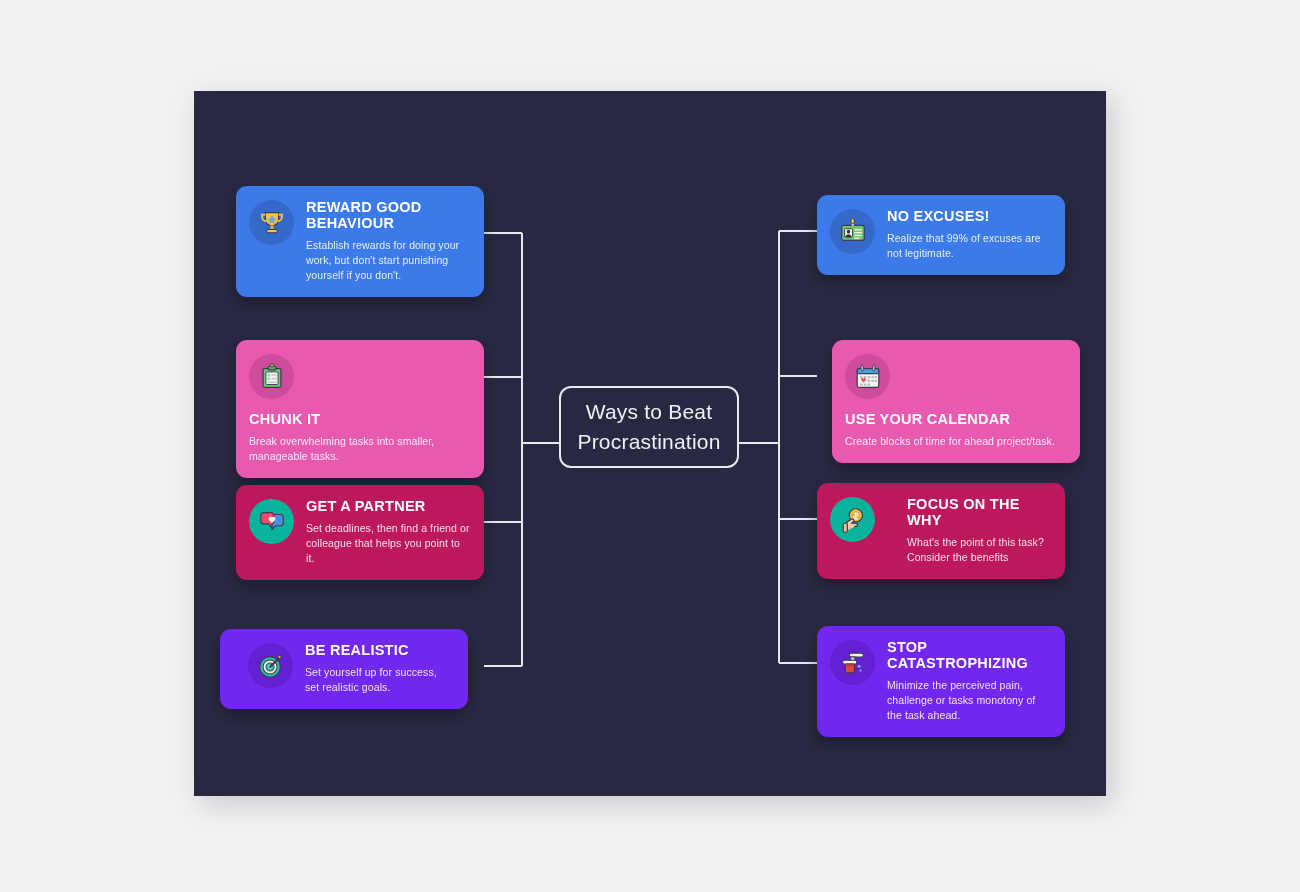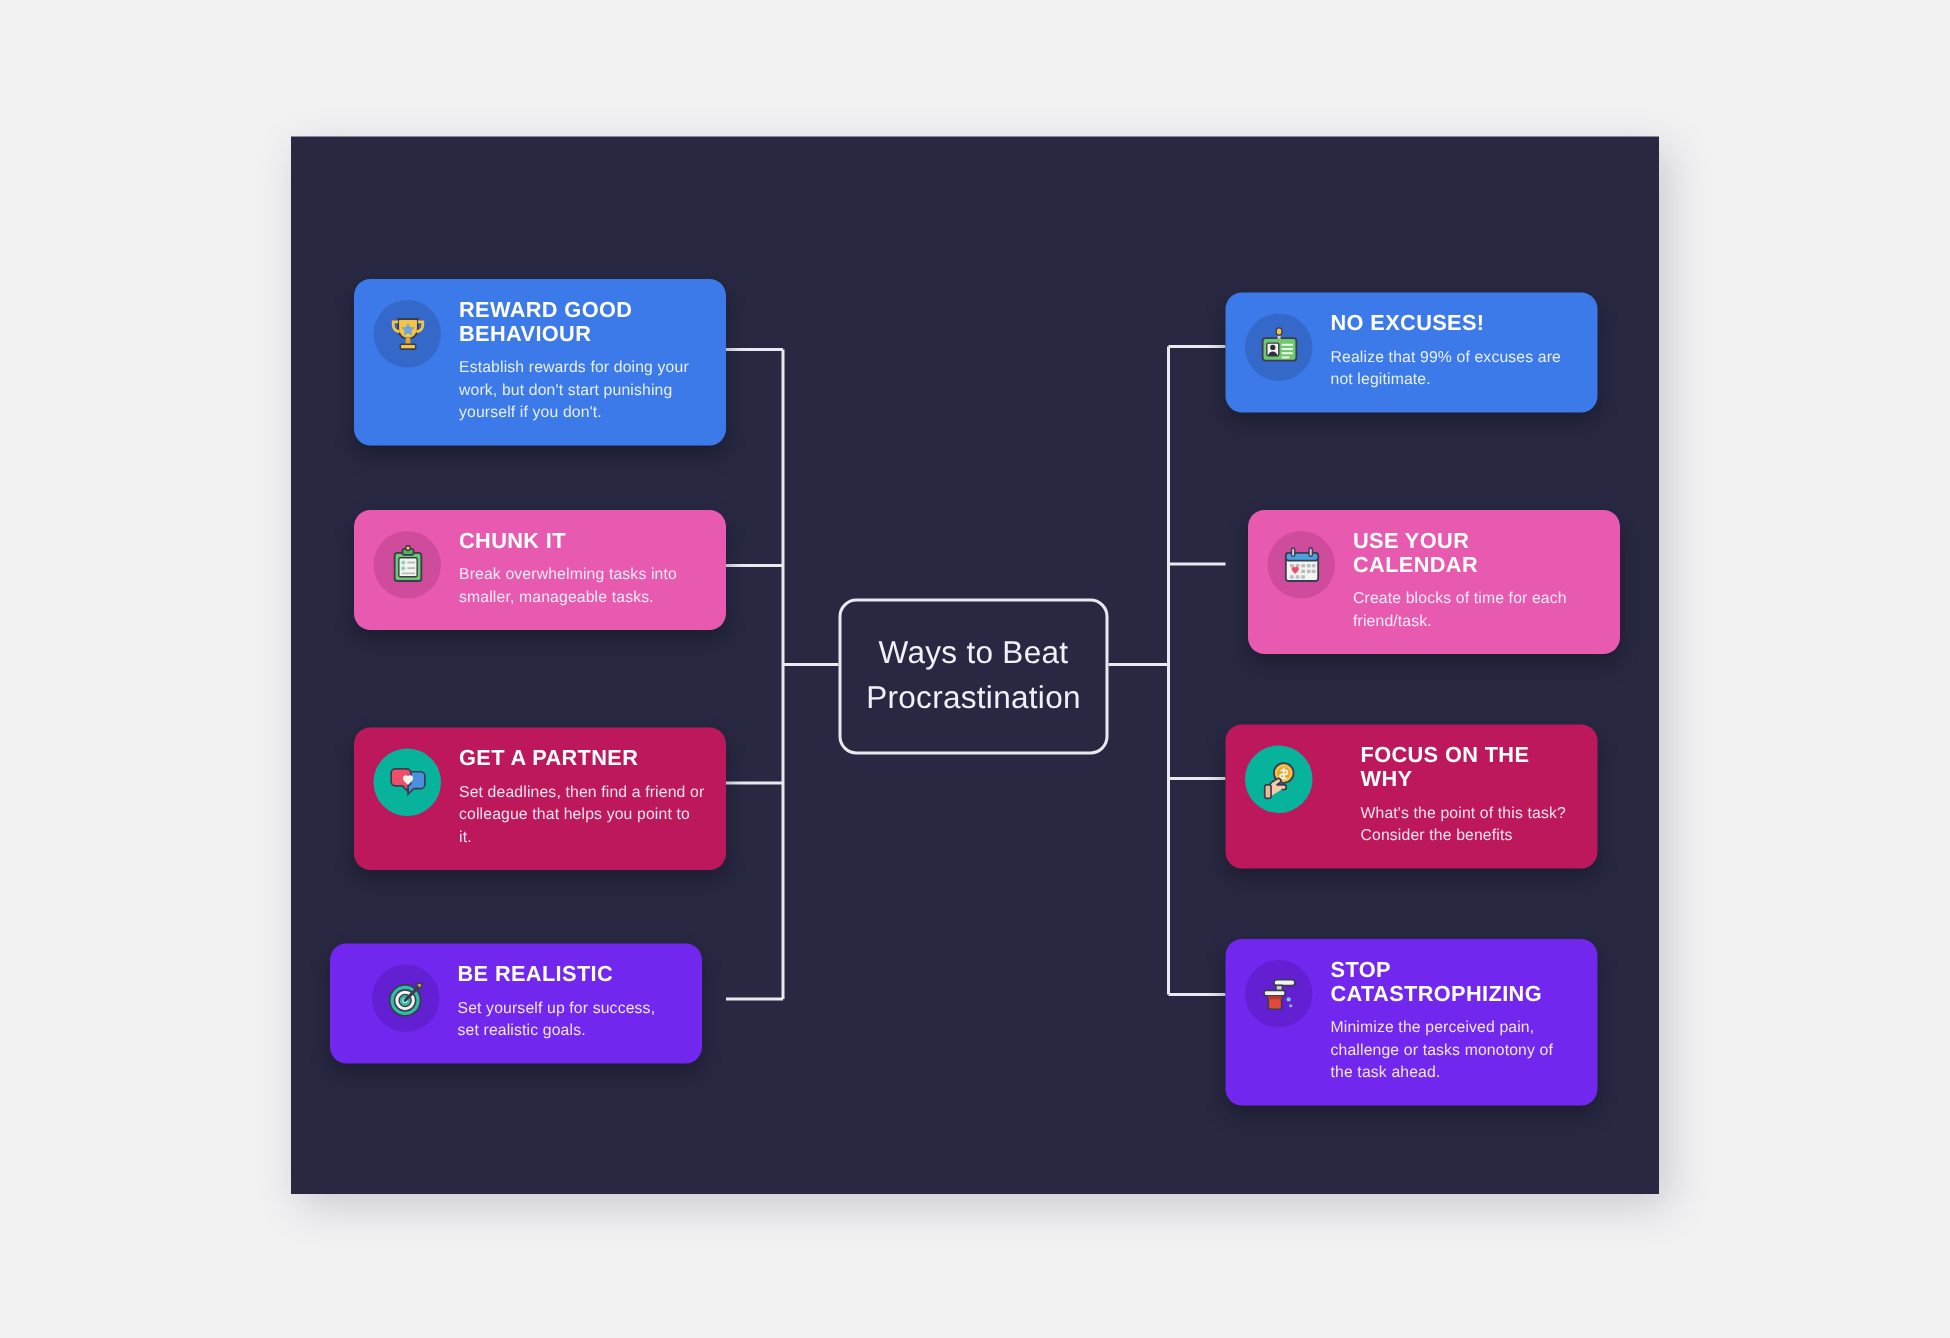--- a/index.html
+++ b/index.html
@@ -32,23 +32,23 @@
     left: 0; top: 0;
     width: 912px;
     height: 705px;
     pointer-events: none;
   }
 
   
   #central-node {
     position: absolute;
     left: 365px;
-    top: 308px;
+    top: 295px;
     width: 180px;
-    height: 104px;
+    height: 82px;
     border: 2px solid #e9e9f0;
     border-radius: 12px;
     box-sizing: border-box;
     display: flex;
     align-items: center;
     justify-content: center;
     background: #282842;
     z-index: 3;
   }
   #central-node .central-text {
@@ -99,21 +99,21 @@
   .card .card-desc {
     font-size: 10.5px;
     line-height: 1.42;
     color: rgba(255,255,255,0.88);
     letter-spacing: 0.1px;
   }
 
   
   .card.blue   { background: #3b7ae8; }
   .card.blue   .icon-badge { background: #3569c9; }
-  .card.pink   { background: #e85ab0; }
+  .card.pink   { background: #e85ab0; flex-direction: column; }
   .card.pink   .icon-badge { background: #cf4b9c; }
   .card.teal   { background: #be185d; }
   .card.teal   .icon-badge { background: #08b39b; }
   .card.purple { background: #7227ee; }
   .card.purple .icon-badge { background: #6320d2; }
 
   .icon-badge svg { display: block; }
 </style>
 </head>
 <body>
@@ -257,21 +257,21 @@
           <rect x="23" y="19" width="2.6" height="2.3"></rect>
           <rect x="7.5" y="23" width="2.6" height="2.3"></rect>
           <rect x="11.5" y="23" width="2.6" height="2.3"></rect>
           <rect x="15.5" y="23" width="2.6" height="2.3"></rect>
         </g>
         <path d="M11.2 17.5c1-1.2 2.6-.3 2.6 1 0 1.3-1.6 2.4-2.6 3.4-1-1-2.6-2.1-2.6-3.4 0-1.3 1.6-2.2 2.6-1z" fill="#ef4e6b"></path>
       </svg>
     </div>
     <div class="card-body">
       <div class="card-title">USE YOUR CALENDAR</div>
-      <div class="card-desc">Create blocks of time for each friend/task.</div>
+      <div class="card-desc">Create blocks of time for ahead project/task.</div>
     </div>
   </div>
 
   <div class="card teal" style="left:623px; top:392px;gap:32px;">
     <div class="icon-badge">
       <svg width="30" height="30" viewBox="0 0 32 32">
         <circle cx="19" cy="11" r="7" fill="#f6c445" stroke="#3b3b52" stroke-width="1.3"></circle>
         <circle cx="19" cy="11" r="4.6" fill="#e2a92f"></circle>
         <path d="M19 7.6v6.8M17.2 9.2h3a1.4 1.4 0 0 1 0 2.8h-2.4a1.4 1.4 0 0 0 0 2.8h3" stroke="#f4f4ee" stroke-width="1.2" fill="none" stroke-linecap="round"></path>
         <path d="M9 28v-7.5c0-1.4.6-2.6 1.9-3.3l3.6-2.1a1.7 1.7 0 0 1 2.3.7c.4.8.2 1.7-.5 2.2l-2 1.4h4.8a1.7 1.7 0 0 1 0 3.4h-1.6" fill="#f6c9a8" stroke="#3b3b52" stroke-width="1.3" stroke-linejoin="round"></path>

